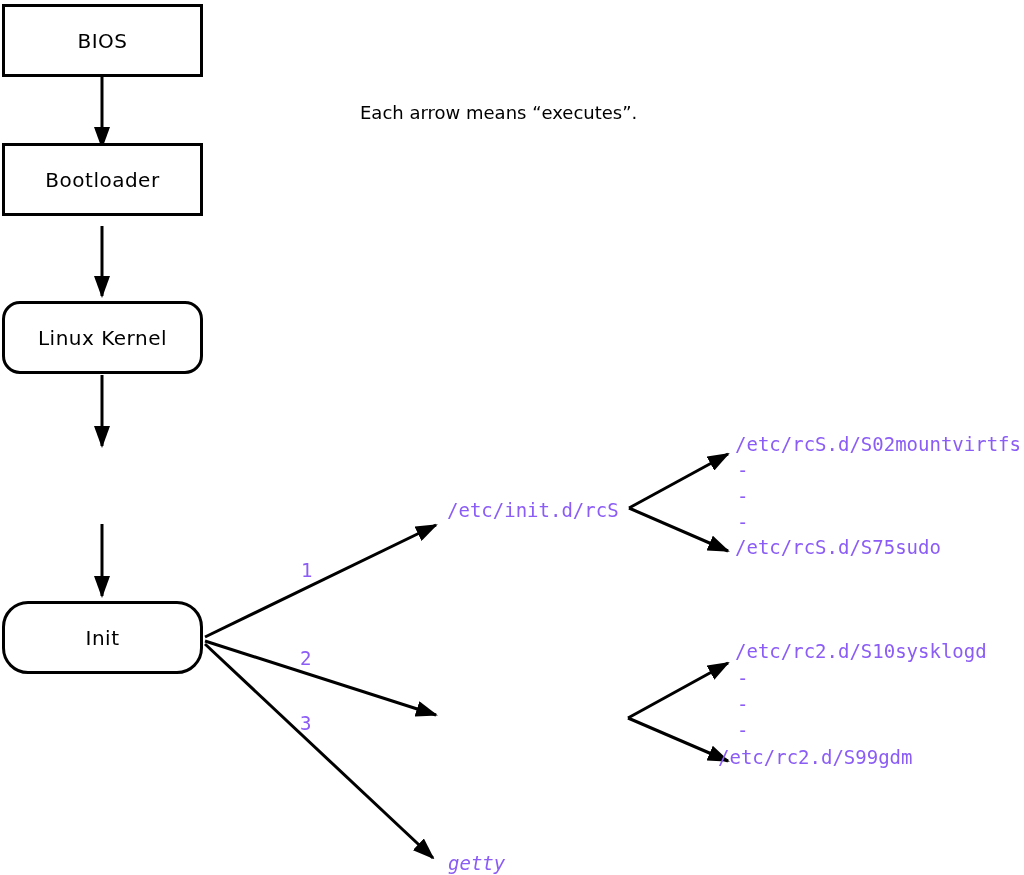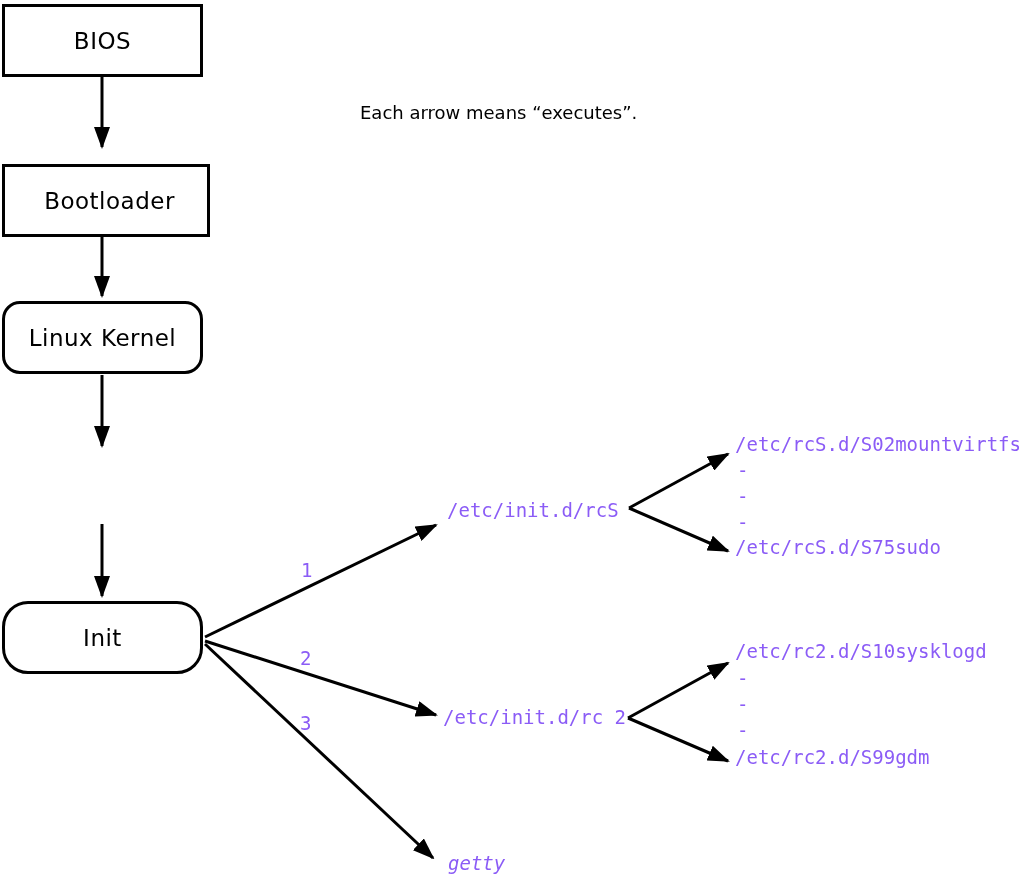--- a/index.html
+++ b/index.html
@@ -29,21 +29,21 @@
     width: 195px;
     height: 67px;
     border: 3px solid #000000;
     background: #ffffff;
     display: flex;
     align-items: center;
     justify-content: center;
   }
   .node-label {
     font-family: "DejaVu Sans", sans-serif;
-    font-size: 23px;
+    font-size: 20px;
     color: #000000;
     letter-spacing: 0.5px;
     white-space: nowrap;
   }
   .note {
     position: absolute;
     font-family: "DejaVu Sans", sans-serif;
     font-size: 18px;
     color: #000000;
     white-space: nowrap;
@@ -83,43 +83,42 @@
 
     <line x1="628" y1="718" x2="728" y2="663" stroke="#000000" stroke-width="3" marker-end="url(#ah)"></line>
     <line x1="628" y1="718" x2="728" y2="761" stroke="#000000" stroke-width="3" marker-end="url(#ah)"></line>
   </svg>
 
   <div class="note" style="left:360px; top:102px;">Each arrow means “executes”.</div>
 
   <div class="node" style="top:4px;">
     <span class="node-label">BIOS</span>
   </div>
-  <div class="node" style="top:164px;padding-left:7px;">
+  <div class="node" style="top:143px;">
     <span class="node-label">Bootloader</span>
   </div>
   <div class="node" style="top:301px;border-radius:18px;">
     <span class="node-label">Linux Kernel</span>
   </div>
   <div class="node" style="top:601px;border-radius:26px;">
     <span class="node-label">Init</span>
   </div>
 
   <div class="mono" style="left:301px; top:559px;">1</div>
   <div class="mono" style="left:300px; top:647px;">2</div>
   <div class="mono" style="left:300px; top:712px;">3</div>
 
   <div class="mono" style="left:447px; top:499px;">/etc/init.d/rcS</div>
-  <div class="mono" style="left:443px; top:706px;">/etc/init.d/rc 2</div>
   <div class="mono" style="left:448px; top:852px;font-style:italic;">getty</div>
 
   <div class="mono" style="left:735px; top:433px;">/etc/rcS.d/S02mountvirtfs</div>
   <div class="mono" style="left:737px; top:459px;">-</div>
   <div class="mono" style="left:737px; top:485px;">-</div>
   <div class="mono" style="left:737px; top:511px;">-</div>
   <div class="mono" style="left:735px; top:536px;">/etc/rcS.d/S75sudo</div>
 
   <div class="mono" style="left:735px; top:640px;">/etc/rc2.d/S10sysklogd</div>
   <div class="mono" style="left:737px; top:667px;">-</div>
   <div class="mono" style="left:737px; top:693px;">-</div>
   <div class="mono" style="left:737px; top:719px;">-</div>
-  <div class="mono" style="left:735px; top:746px;">/etc/rc2.d/S99gdm</div>
+  <div class="mono" style="left:718px; top:746px;">/etc/rc2.d/S99gdm</div>
 
 </div>
 
 </body></html>

